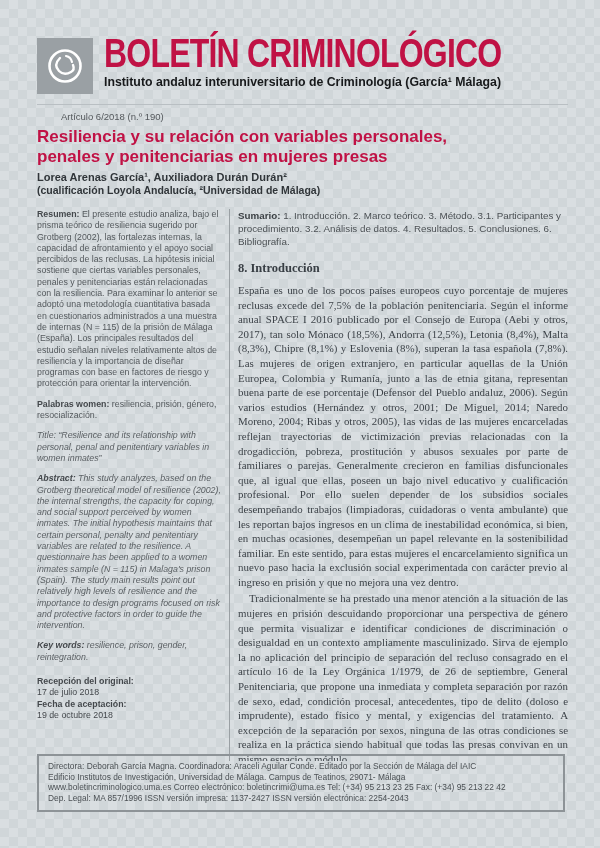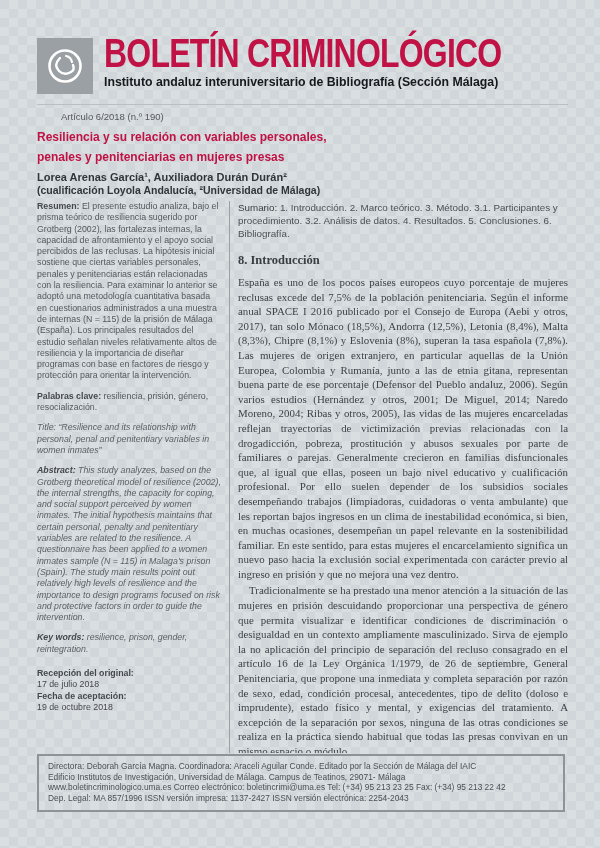--- a/index.html
+++ b/index.html
@@ -42,41 +42,41 @@
     color:#17191b;
     font-weight:bold;
     font-size:12.3px;
     margin-top:1px;
     white-space:nowrap;
   }
   .head-rule{border:none;border-top:1px solid #b9bfc3;margin:10px 0 6px 0;}
 
   
   .article-no{font-size:9.5px;color:#54585c;margin-bottom:5px;margin-left:24px;}
-  .article-title{color:#c01245;font-weight:bold;font-size:12px;line-height:20px;}
+  .article-title{color:#c01245;font-weight:bold;font-size:17px;line-height:20px;}
   .authors{font-weight:bold;font-size:11px;color:#303539;margin-top:4px;line-height:13px;}
   .affiliations{font-weight:bold;font-size:10.5px;color:#303539;line-height:13px;}
 
   
-  .content-row{display:flex;margin-top:4px;height:552px;overflow:hidden;}
+  .content-row{display:flex;margin-top:12px;height:552px;overflow:hidden;}
   .col-left{
     width:185px;flex:0 0 185px;
     font-size:8.8px;line-height:11.3px;color:#53585c;
   }
   .col-left p{margin:0 0 9px 0;}
   .col-left .lbl{font-weight:bold;color:#44484c;}
   .col-left .ital{font-style:italic;color:#5b6064;}
   .col-left .ital .lbl{font-style:italic;}
   .dates{margin-top:13px;color:#44484c;}
   .dates .lbl{display:block;}
   .dates span{display:block;}
   .col-divider{width:1px;background:#9aa0a4;margin:0 0 0 7px;flex:0 0 1px;}
   .col-right{flex:1;padding-left:8px;}
   .sumario{font-size:9.8px;line-height:13px;color:#4b5054;margin:0 0 13px 0;}
-  .sumario .lbl{font-weight:normal;color:#3c4145;}
+  .sumario .lbl{font-weight:bold;color:#3c4145;}
   .sec-heading{
     font-family:"Liberation Serif", serif;
     font-size:12.5px;color:#383e44;font-weight:bold;
     margin:4px 0 7px 0;
   }
   .serif-par{
     font-family:"Liberation Serif", serif;
     font-size:10.9px;line-height:14.6px;color:#3d4349;
     text-align:justify;margin:0 0 2px 0;
   }
@@ -100,39 +100,39 @@
     <div class="masthead">
       <div class="logo-box">
         <svg width="46" height="46" viewBox="0 0 46 46">
           <circle cx="23" cy="23" r="15.5" fill="none" stroke="#ffffff" stroke-width="2.6"></circle>
           <path d="M18 15 q-7 7 -1 13 q5 5 12 1 q4 -2 2 -7" fill="none" stroke="#ffffff" stroke-width="2.4" stroke-linecap="round"></path>
           <path d="M24 13 q5 1 6 6" fill="none" stroke="#ffffff" stroke-width="2.2" stroke-linecap="round"></path>
         </svg>
       </div>
       <div class="masthead-text">
         <span class="masthead-title">BOLETÍN CRIMINOLÓGICO</span>
-        <span class="masthead-subtitle">Instituto andaluz interuniversitario de Bibliografía (Sección Málaga)</span>
+        <span class="masthead-subtitle">Instituto andaluz interuniversitario de Criminología (García¹ Málaga)</span>
       </div>
     </div>
 
     <hr class="head-rule">
 
     <div class="article-no">Artículo 6/2018 (n.º 190)</div>
     <div class="article-title">
       <div>Resiliencia y su relación con variables personales,</div>
       <div>penales y penitenciarias en mujeres presas</div>
     </div>
     <div class="authors">Lorea Arenas García¹, Auxiliadora Durán Durán²</div>
     <div class="affiliations">(cualificación Loyola Andalucía, ²Universidad de Málaga)</div>
 
     <div class="content-row">
 
       <div class="col-left">
         <p><span class="lbl">Resumen:</span><span> El presente estudio analiza, bajo el prisma teórico de resiliencia sugerido por Grotberg (2002), las fortalezas internas, la capacidad de afrontamiento y el apoyo social percibidos de las reclusas. La hipótesis inicial sostiene que ciertas variables personales, penales y penitenciarias están relacionadas con la resiliencia. Para examinar lo anterior se adoptó una metodología cuantitativa basada en cuestionarios administrados a una muestra de internas (N = 115) de la prisión de Málaga (España). Los principales resultados del estudio señalan niveles relativamente altos de resiliencia y la importancia de diseñar programas con base en factores de riesgo y protección para orientar la intervención.</span></p>
-        <p><span class="lbl">Palabras clave:</span><span> resiliencia, prisión, género, resocialización.</span></p>
+        <p><span class="lbl">Palabras women:</span><span> resiliencia, prisión, género, resocialización.</span></p>
         <p class="ital">Title: “Resilience and its relationship with personal, penal and penitentiary variables in women inmates”</p>
         <p class="ital"><span class="lbl">Abstract:</span><span> This study analyzes, based on the Grotberg theoretical model of resilience (2002), the internal strengths, the capacity for coping, and social support perceived by women inmates. The initial hypothesis maintains that certain personal, penalty and penitentiary variables are related to the resilience. A questionnaire has been applied to a women inmates sample (N = 115) in Malaga's prison (Spain). The study main results point out relatively high levels of resilience and the importance to design programs focused on risk and protective factors in order to guide the intervention.</span></p>
         <p class="ital"><span class="lbl">Key words:</span><span> resilience, prison, gender, reintegration.</span></p>
         <div class="dates">
           <span class="lbl">Recepción del original:</span>
           <span>17 de julio 2018</span>
           <span class="lbl">Fecha de aceptación:</span>
           <span>19 de octubre 2018</span>
         </div>
       </div>

